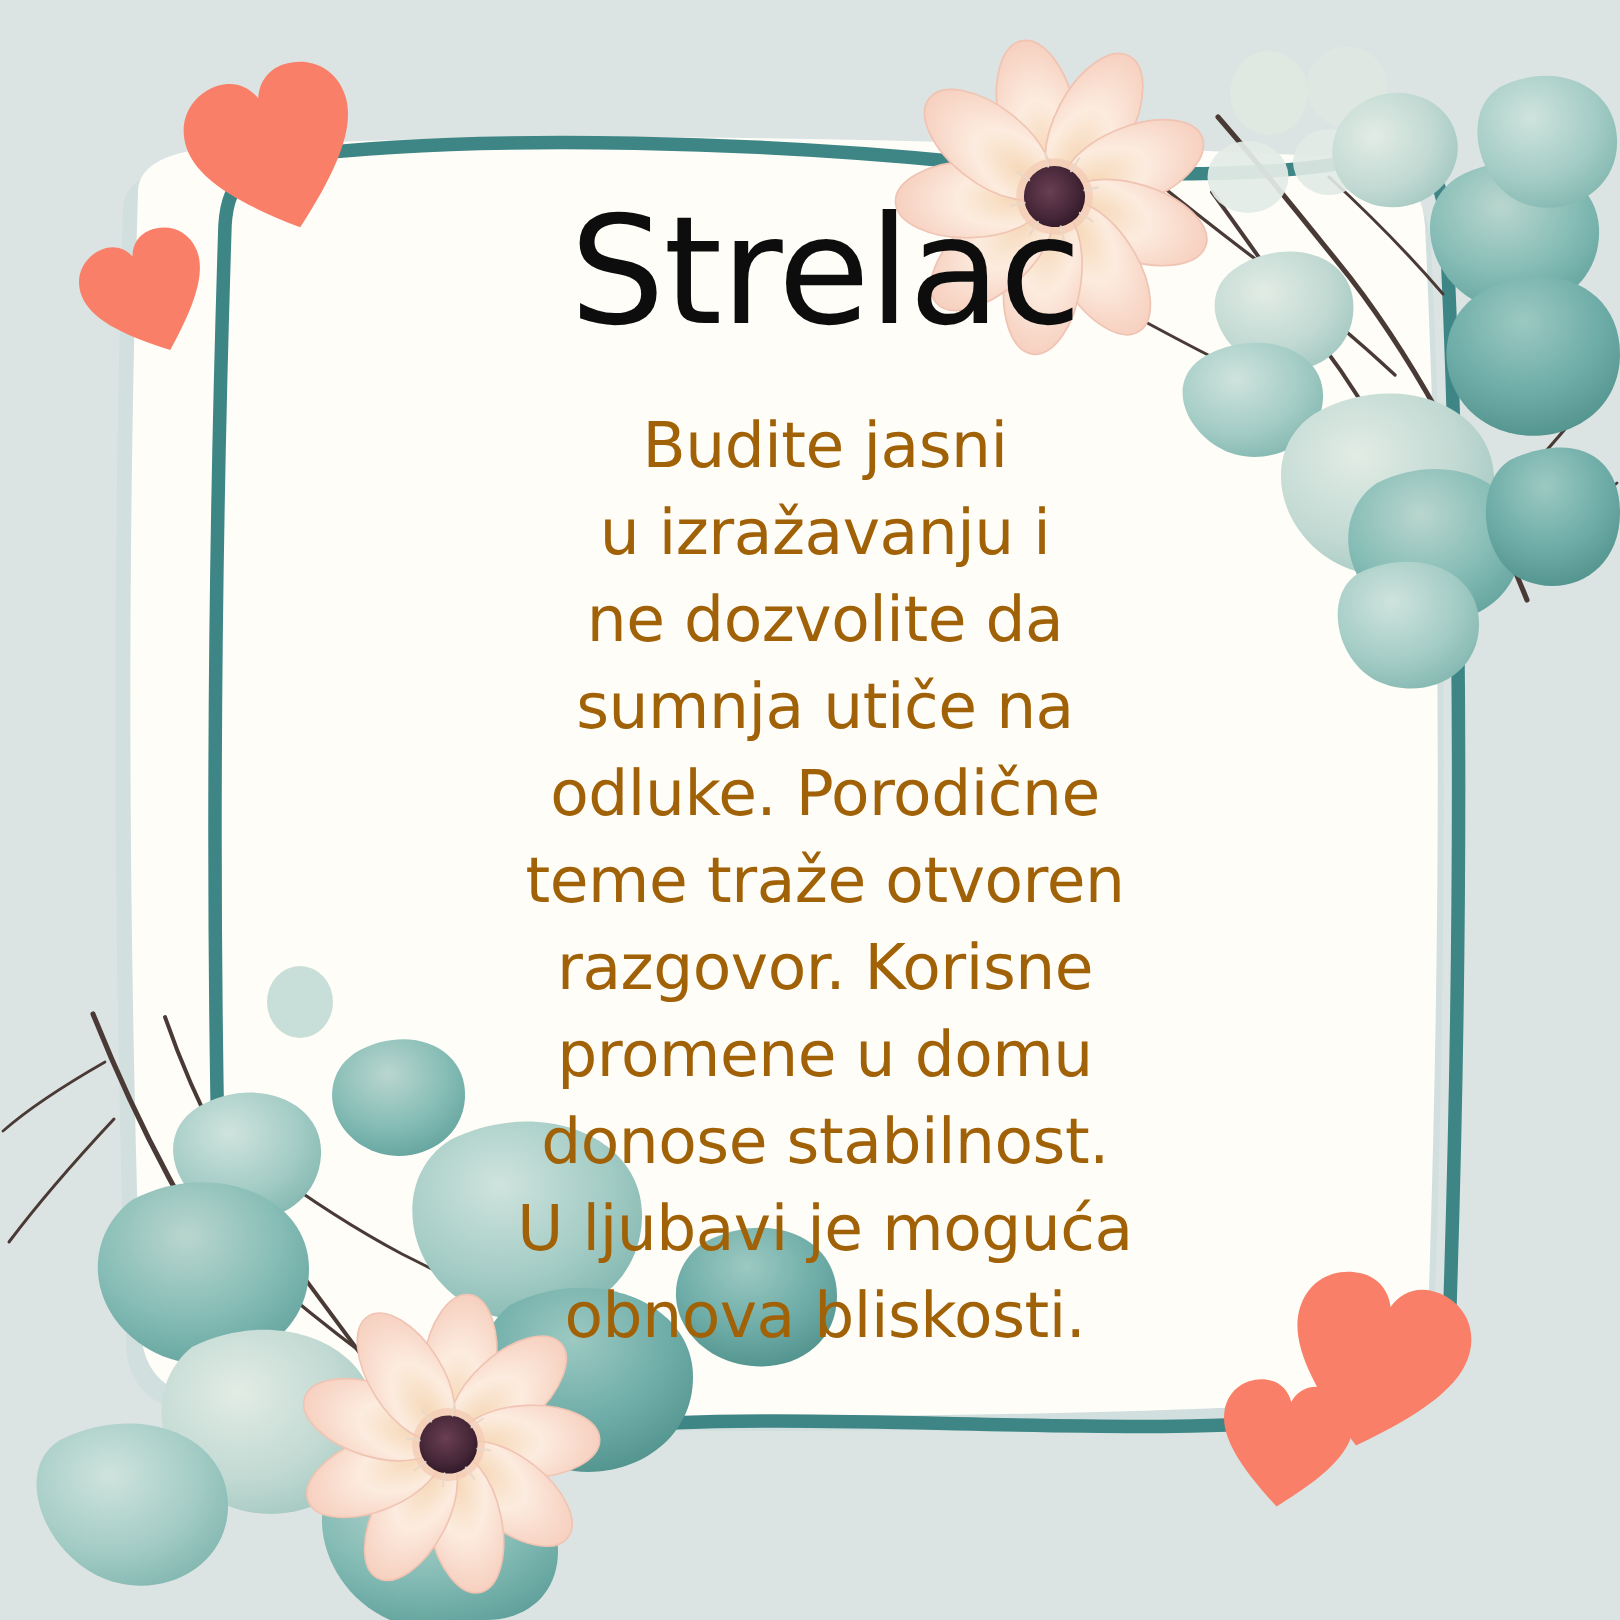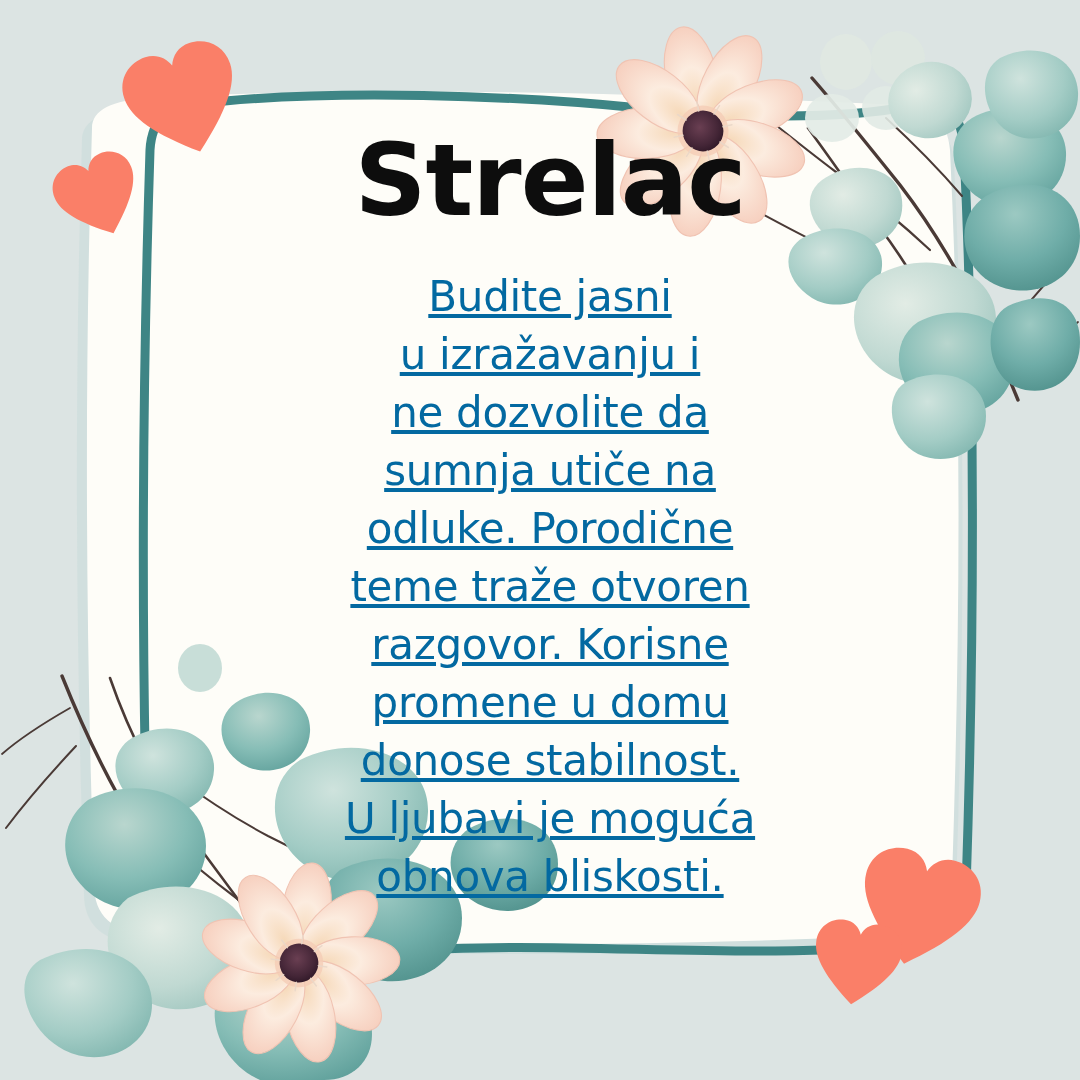--- a/index.html
+++ b/index.html
@@ -33,41 +33,40 @@
     position: absolute;
     left: 300px;
     top: 128px;
     width: 500px;
     text-align: center;
     z-index: 40;
   }
 
   #zodiac-title {
     font-family: "DejaVu Sans", sans-serif;
-    font-weight: 700;
+    font-weight: 400;
     font-size: 100px;
     line-height: 1.06;
     letter-spacing: -1px;
     color: #0d0d0d;
     margin: 0;
     padding: 0;
   }
 
   #horoscope-body {
     margin: 0;
     padding: 0;
     margin-top: 34px;
     font-family: "DejaVu Sans", sans-serif;
     font-weight: 400;
     font-size: 42px;
     line-height: 1.38;
-    color: #0369a1;
+    color: #a16207;
     white-space: pre-line;
     letter-spacing: -0.3px;
-    text-decoration: underline;
   }
 
   
   #frame-layer   { z-index: 10; }
   #botanical-layer { z-index: 30; }
   #hearts-layer  { z-index: 35; }
 </style>
 </head>
 <body>
 

